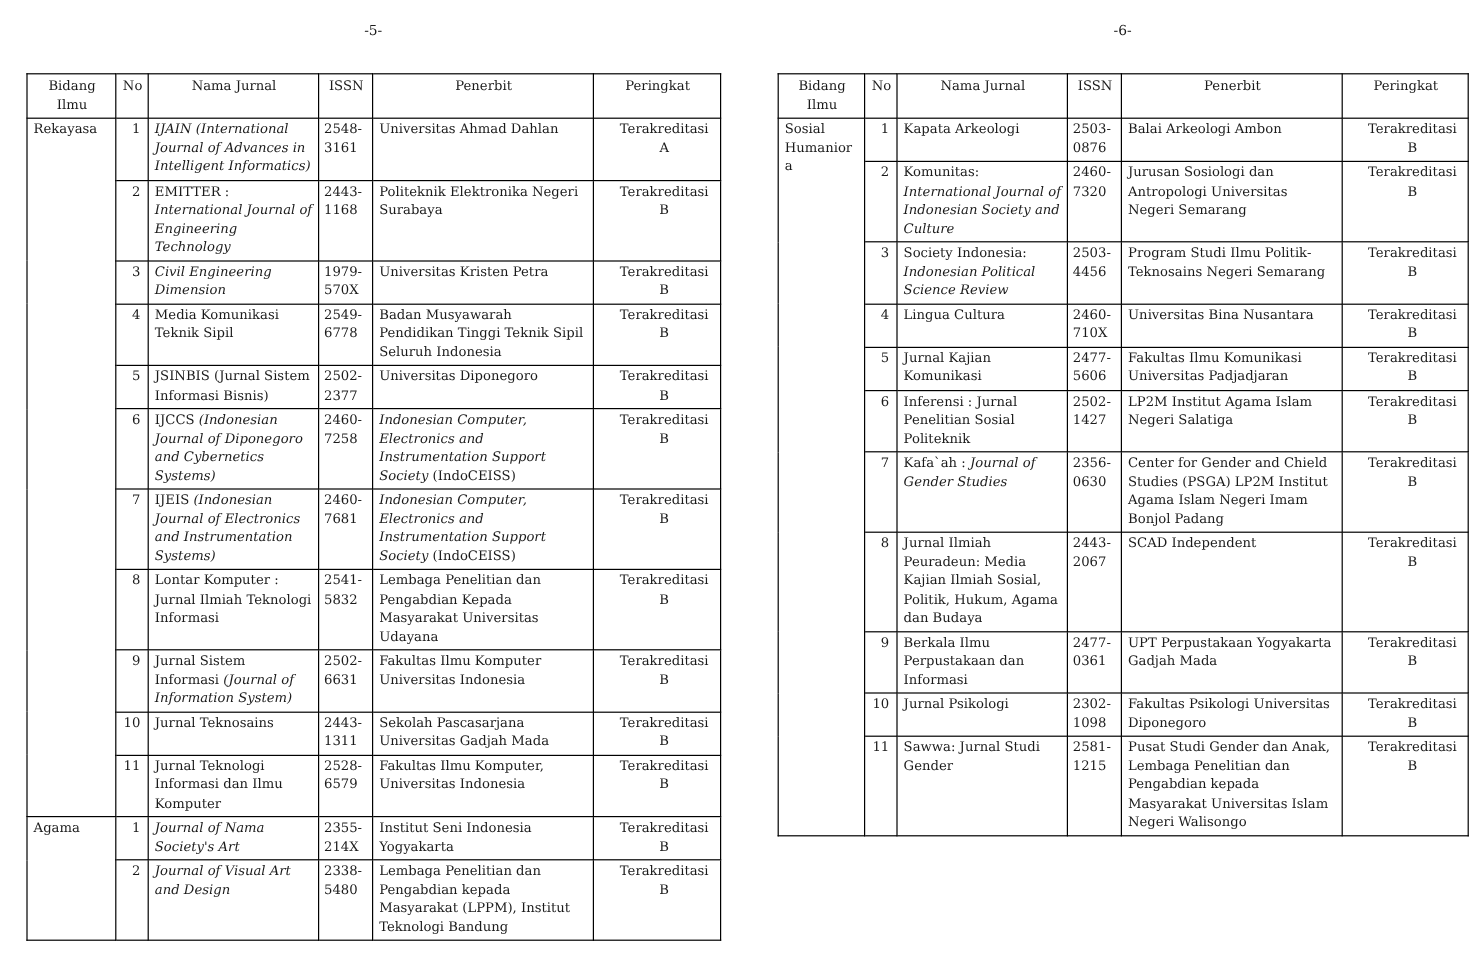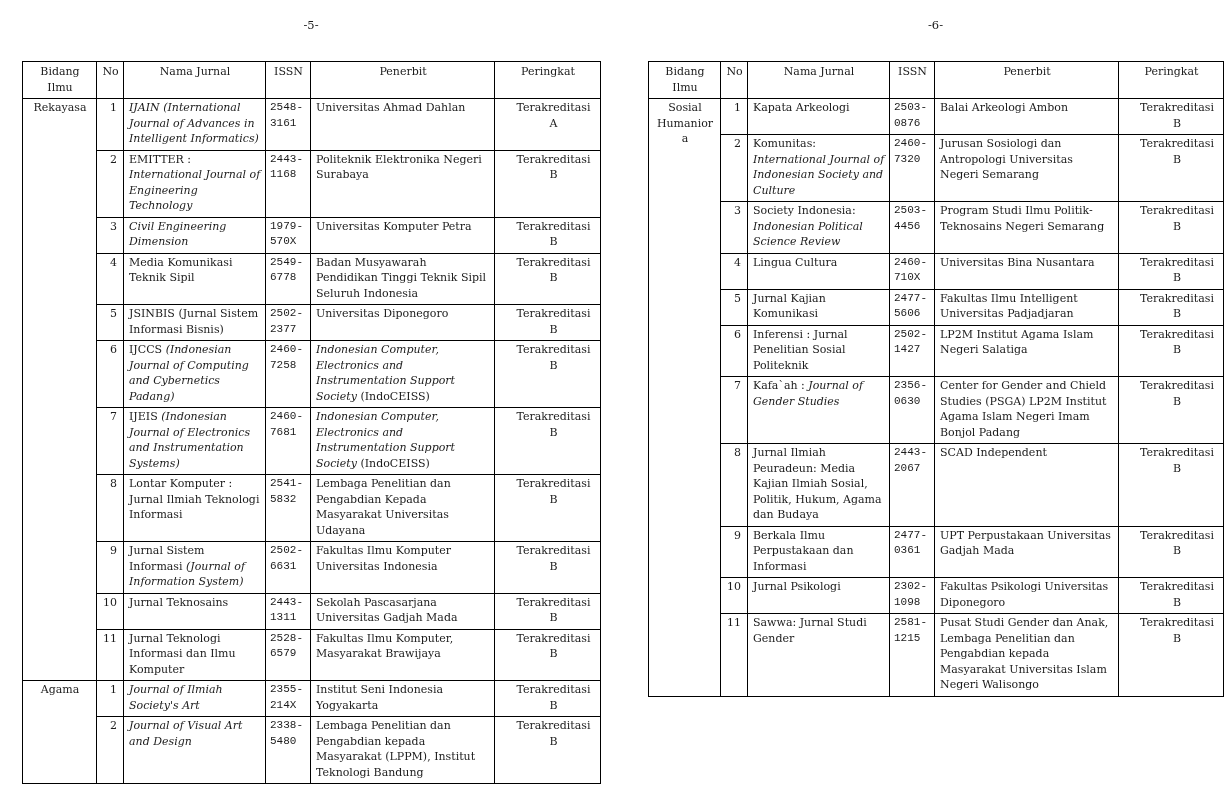--- a/index.html
+++ b/index.html
@@ -39,23 +39,23 @@
     border: 1px solid #000000;
     vertical-align: top;
     padding: 1px 4px 3px 5px;
     overflow-wrap: break-word;
   }
   th {
     font-weight: normal;
     text-align: center;
     padding-top: 2px;
   }
-  td.c-field { text-align: center; }
+  td.c-field { text-align: left; }
   td.c-no    { text-align: right; padding-right: 6px; }
-  td.c-issn  { padding-left: 4px; padding-right: 2px; font-family: Liberation Mono, monospace; }
+  td.c-issn  { padding-left: 4px; padding-right: 2px; }
   td.c-rank  { text-align: center; padding-left: 16px; }
   em { font-style: italic; }
 </style>
 </head>
 <body>
 
 <div class="page" id="page-left">
   <div class="page-number">-5-</div>
   <table>
     <colgroup>
@@ -89,40 +89,40 @@
           <td class="c-no">2</td>
           <td class="c-name"><span>EMITTER : </span><em>International Journal of Engineering Technology</em></td>
           <td class="c-issn">2443-<br>1168</td>
           <td class="c-pub"><span>Politeknik Elektronika Negeri Surabaya</span></td>
           <td class="c-rank">Terakreditasi B</td>
         </tr>
         <tr>
           <td class="c-no">3</td>
           <td class="c-name"><em>Civil Engineering Dimension</em></td>
           <td class="c-issn">1979-<br>570X</td>
-          <td class="c-pub"><span>Universitas Komputer Petra</span></td>
+          <td class="c-pub"><span>Universitas Kristen Petra</span></td>
           <td class="c-rank">Terakreditasi B</td>
         </tr>
         <tr>
           <td class="c-no">4</td>
           <td class="c-name"><span>Media Komunikasi Teknik Sipil</span></td>
           <td class="c-issn">2549-<br>6778</td>
           <td class="c-pub"><span>Badan Musyawarah Pendidikan Tinggi Teknik Sipil Seluruh Indonesia</span></td>
           <td class="c-rank">Terakreditasi B</td>
         </tr>
         <tr>
           <td class="c-no">5</td>
           <td class="c-name"><span>JSINBIS (Jurnal Sistem Informasi Bisnis)</span></td>
           <td class="c-issn">2502-<br>2377</td>
           <td class="c-pub"><span>Universitas Diponegoro</span></td>
           <td class="c-rank">Terakreditasi B</td>
         </tr>
         <tr>
           <td class="c-no">6</td>
-          <td class="c-name"><span>IJCCS </span><em>(Indonesian Journal of Computing and Cybernetics Padang)</em></td>
+          <td class="c-name"><span>IJCCS </span><em>(Indonesian Journal of Diponegoro and Cybernetics Systems)</em></td>
           <td class="c-issn">2460-<br>7258</td>
           <td class="c-pub"><em>Indonesian Computer, Electronics and Instrumentation Support Society </em><span>(IndoCEISS)</span></td>
           <td class="c-rank">Terakreditasi B</td>
         </tr>
         <tr>
           <td class="c-no">7</td>
           <td class="c-name"><span>IJEIS </span><em>(Indonesian Journal of Electronics and Instrumentation Systems)</em></td>
           <td class="c-issn">2460-<br>7681</td>
           <td class="c-pub"><em>Indonesian Computer, Electronics and Instrumentation Support Society </em><span>(IndoCEISS)</span></td>
           <td class="c-rank">Terakreditasi B</td>
@@ -145,27 +145,27 @@
           <td class="c-no">10</td>
           <td class="c-name"><span>Jurnal Teknosains</span></td>
           <td class="c-issn">2443-<br>1311</td>
           <td class="c-pub"><span>Sekolah Pascasarjana Universitas Gadjah Mada</span></td>
           <td class="c-rank">Terakreditasi B</td>
         </tr>
         <tr>
           <td class="c-no">11</td>
           <td class="c-name"><span>Jurnal Teknologi Informasi dan Ilmu Komputer</span></td>
           <td class="c-issn">2528-<br>6579</td>
-          <td class="c-pub"><span>Fakultas Ilmu Komputer, Masyarakat Brawijaya</span></td>
+          <td class="c-pub"><span>Fakultas Ilmu Komputer, Universitas Indonesia</span></td>
           <td class="c-rank">Terakreditasi B</td>
         </tr>
         <tr>
           <td class="c-field" rowspan="2">Agama</td>
           <td class="c-no">1</td>
-          <td class="c-name"><em>Journal of Ilmiah Society's Art</em></td>
+          <td class="c-name"><em>Journal of Nama Society's Art</em></td>
           <td class="c-issn">2355-<br>214X</td>
           <td class="c-pub"><span>Institut Seni Indonesia Yogyakarta</span></td>
           <td class="c-rank">Terakreditasi B</td>
         </tr>
         <tr>
           <td class="c-no">2</td>
           <td class="c-name"><em>Journal of Visual Art and Design</em></td>
           <td class="c-issn">2338-<br>5480</td>
           <td class="c-pub"><span>Lembaga Penelitian dan Pengabdian kepada Masyarakat (LPPM), Institut Teknologi Bandung</span></td>
           <td class="c-rank">Terakreditasi B</td>
@@ -222,21 +222,21 @@
           <td class="c-no">4</td>
           <td class="c-name"><span>Lingua Cultura</span></td>
           <td class="c-issn">2460-<br>710X</td>
           <td class="c-pub"><span>Universitas Bina Nusantara</span></td>
           <td class="c-rank">Terakreditasi B</td>
         </tr>
         <tr>
           <td class="c-no">5</td>
           <td class="c-name"><span>Jurnal Kajian Komunikasi</span></td>
           <td class="c-issn">2477-<br>5606</td>
-          <td class="c-pub"><span>Fakultas Ilmu Intelligent Universitas Padjadjaran</span></td>
+          <td class="c-pub"><span>Fakultas Ilmu Komunikasi Universitas Padjadjaran</span></td>
           <td class="c-rank">Terakreditasi B</td>
         </tr>
         <tr>
           <td class="c-no">6</td>
           <td class="c-name"><span>Inferensi : Jurnal Penelitian Sosial Politeknik</span></td>
           <td class="c-issn">2502-<br>1427</td>
           <td class="c-pub"><span>LP2M Institut Agama Islam Negeri Salatiga</span></td>
           <td class="c-rank">Terakreditasi B</td>
         </tr>
         <tr>
@@ -250,21 +250,21 @@
           <td class="c-no">8</td>
           <td class="c-name"><span>Jurnal Ilmiah Peuradeun: Media Kajian Ilmiah Sosial, Politik, Hukum, Agama dan Budaya</span></td>
           <td class="c-issn">2443-<br>2067</td>
           <td class="c-pub"><span>SCAD Independent</span></td>
           <td class="c-rank">Terakreditasi B</td>
         </tr>
         <tr>
           <td class="c-no">9</td>
           <td class="c-name"><span>Berkala Ilmu Perpustakaan dan Informasi</span></td>
           <td class="c-issn">2477-<br>0361</td>
-          <td class="c-pub"><span>UPT Perpustakaan Universitas Gadjah Mada</span></td>
+          <td class="c-pub"><span>UPT Perpustakaan Yogyakarta Gadjah Mada</span></td>
           <td class="c-rank">Terakreditasi B</td>
         </tr>
         <tr>
           <td class="c-no">10</td>
           <td class="c-name"><span>Jurnal Psikologi</span></td>
           <td class="c-issn">2302-<br>1098</td>
           <td class="c-pub"><span>Fakultas Psikologi Universitas Diponegoro</span></td>
           <td class="c-rank">Terakreditasi B</td>
         </tr>
         <tr>

